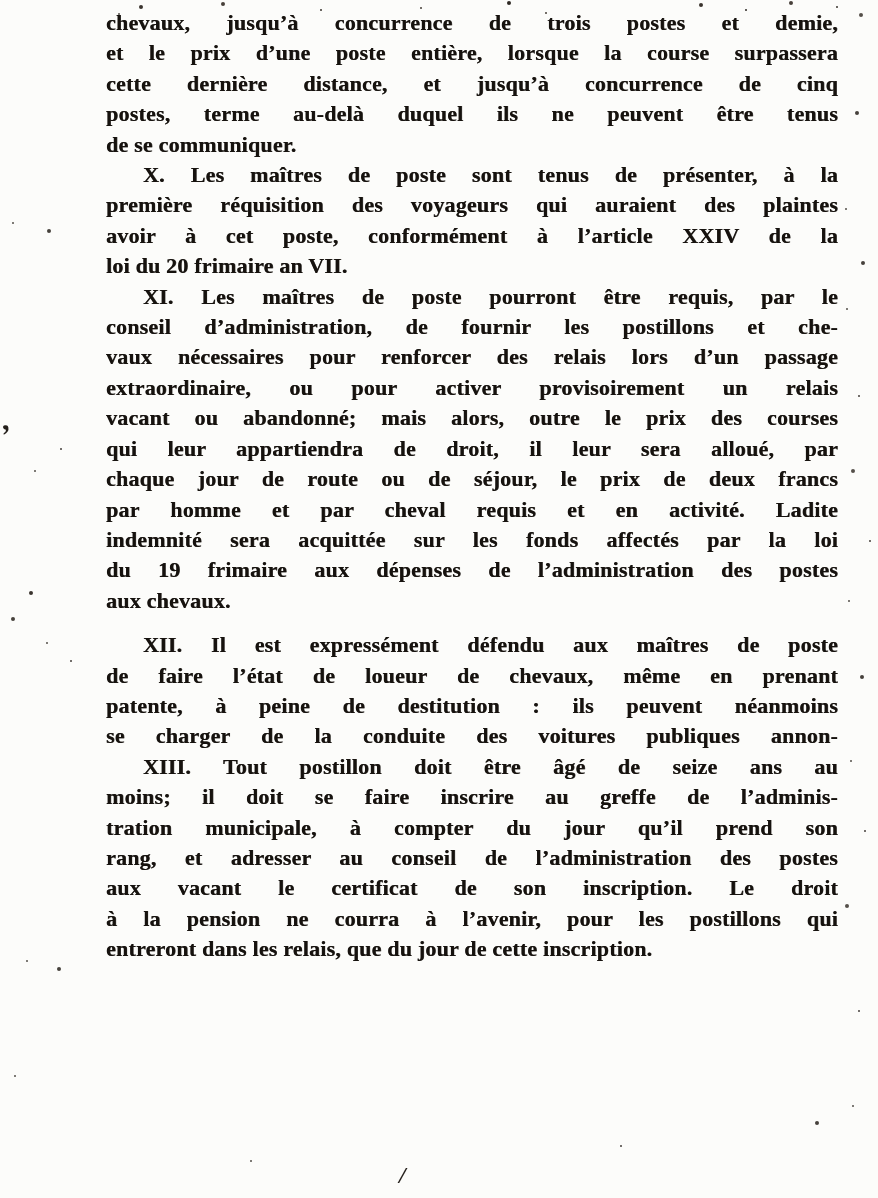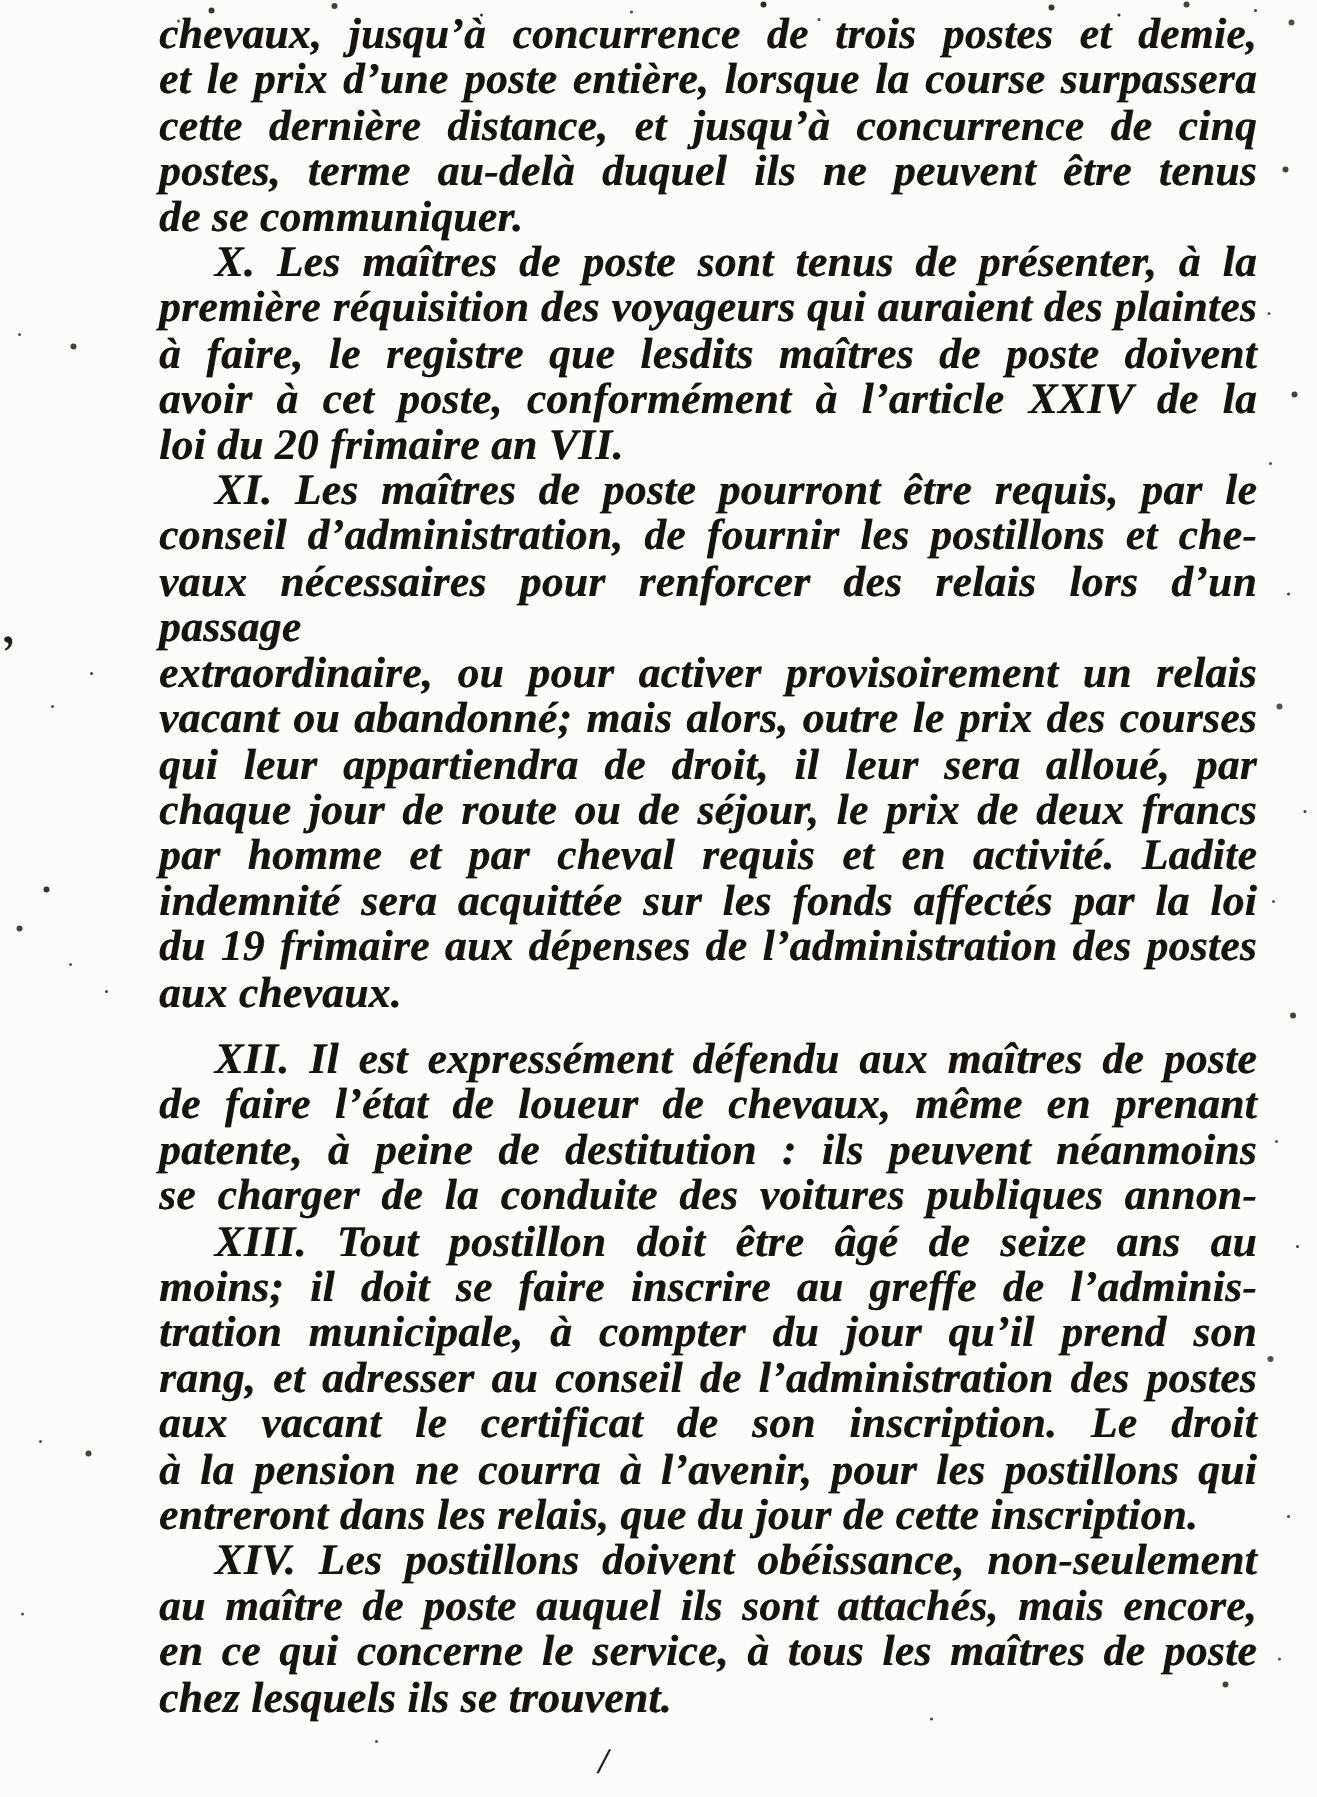--- a/index.html
+++ b/index.html
@@ -13,25 +13,24 @@
     position: relative;
     width: 878px; height: 1198px;
     background: #fcfcfa;
     color: #16120e;
     overflow: hidden;
   }
   .text-block {
     position: absolute;
     left: 106px; top: 8px;
     width: 732px;
-    font-size: 29px;
+    font-size: 22px;
     font-weight: 700;
     letter-spacing: 0.2px;
     text-shadow: 0.4px 0.3px 0 rgba(22,18,14,0.75);
-    font-style: italic;
   }
   .para { margin: 0; }
   .para.extra-space { margin-top: 14px; }
   .line {
     line-height: 30.4px;
     text-align: justify;
     text-align-last: justify;
     white-space: normal;
   }
   .line.last { text-align-last: left; }
@@ -80,21 +79,20 @@
       <div class="para">
         <div class="line">chevaux, jusqu’à concurrence de trois postes et demie,</div>
         <div class="line">et le prix d’une poste entière, lorsque la course surpassera</div>
         <div class="line">cette dernière distance, et jusqu’à concurrence de cinq</div>
         <div class="line">postes, terme au-delà duquel ils ne peuvent être tenus</div>
         <div class="line last">de se communiquer.</div>
       </div>
       <div class="para">
         <div class="line first">X. Les maîtres de poste sont tenus de présenter, à la</div>
         <div class="line">première réquisition des voyageurs qui auraient des plaintes</div>
-        <div class="line">à faire, le registre que lesdits maîtres de poste doivent</div>
         <div class="line">avoir à cet poste, conformément à l’article XXIV de la</div>
         <div class="line last">loi du 20 frimaire an VII.</div>
       </div>
       <div class="para">
         <div class="line first">XI. Les maîtres de poste pourront être requis, par le</div>
         <div class="line">conseil d’administration, de fournir les postillons et che-</div>
         <div class="line">vaux nécessaires pour renforcer des relais lors d’un passage</div>
         <div class="line">extraordinaire, ou pour activer provisoirement un relais</div>
         <div class="line">vacant ou abandonné; mais alors, outre le prix des courses</div>
         <div class="line">qui leur appartiendra de droit, il leur sera alloué, par</div>
@@ -112,21 +110,15 @@
       </div>
       <div class="para">
         <div class="line first">XIII. Tout postillon doit être âgé de seize ans au</div>
         <div class="line">moins; il doit se faire inscrire au greffe de l’adminis-</div>
         <div class="line">tration municipale, à compter du jour qu’il prend son</div>
         <div class="line">rang, et adresser au conseil de l’administration des postes</div>
         <div class="line">aux vacant le certificat de son inscription. Le droit</div>
         <div class="line">à la pension ne courra à l’avenir, pour les postillons qui</div>
         <div class="line last">entreront dans les relais, que du jour de cette inscription.</div>
       </div>
-      <div class="para">
-        <div class="line first">XIV. Les postillons doivent obéissance, non-seulement</div>
-        <div class="line">au maître de poste auquel ils sont attachés, mais encore,</div>
-        <div class="line">en ce qui concerne le service, à tous les maîtres de poste</div>
-        <div class="line last">chez lesquels ils se trouvent.</div>
-      </div>
     </div>
   <span class="ink-mark mark-slash">/</span>
 </div>
 
 </body></html>

